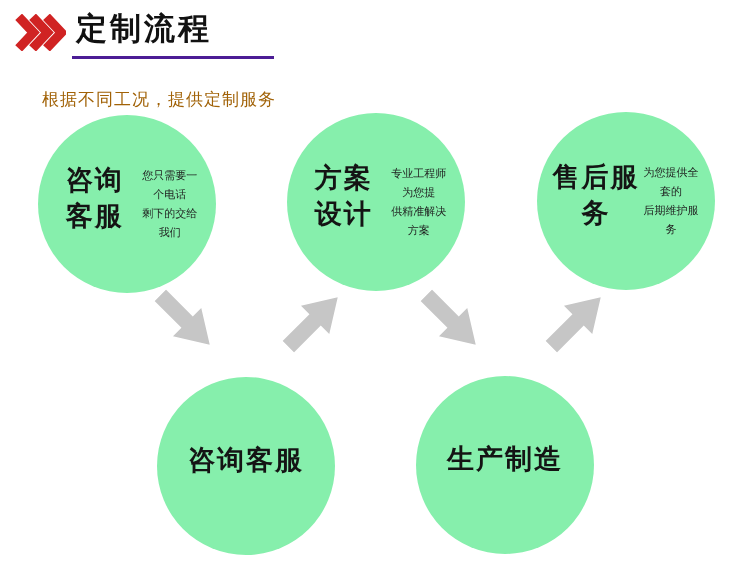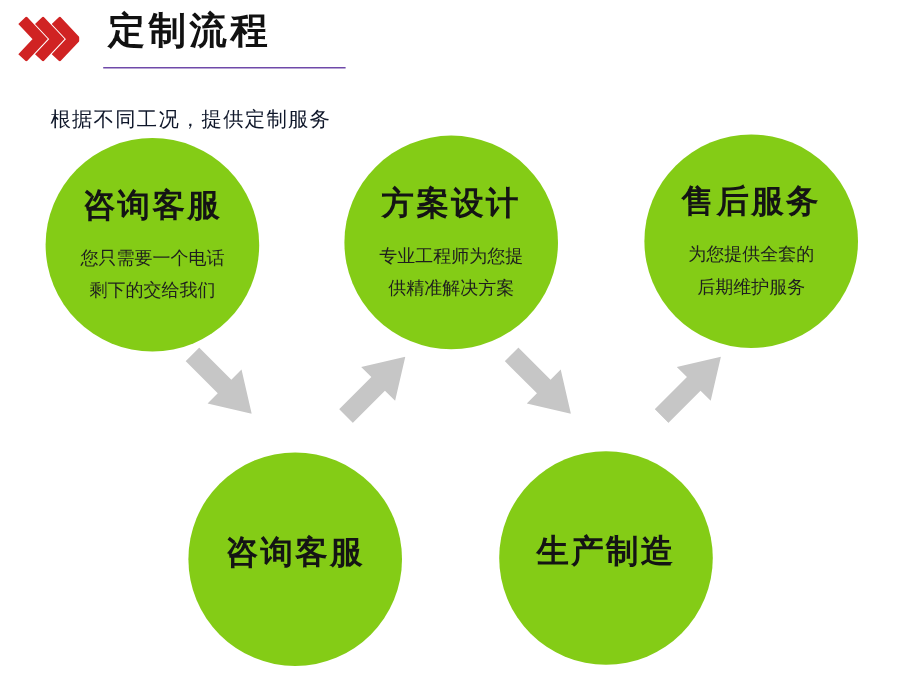--- a/index.html
+++ b/index.html
@@ -22,64 +22,63 @@
     display: flex;
     align-items: flex-start;
   }
   .chevrons-icon {
     width: 52px;
     height: 40px;
     margin-top: 4px;
     flex: 0 0 auto;
   }
   .title-wrap {
-    margin-left: 20px;
-    border-bottom: 1px solid #4c1d95;
+    margin-left: 6px;
+    border-bottom: 3px solid #4c1d95;
     padding: 2px 62px 10px 4px;
-    font-family: Liberation Mono, monospace;
   }
   .page-title {
     font-size: 31px;
     font-weight: bold;
     color: #111111;
     letter-spacing: 3px;
     line-height: 1.1;
   }
   .subtitle {
     position: absolute;
     left: 42px;
     top: 88px;
     font-size: 17px;
-    color: #0f172a;
+    color: #a16207;
     letter-spacing: 1px;
   }
 
   
   .circle {
     position: absolute;
     width: 178px;
     height: 178px;
     border-radius: 50%;
-    background: #84cc16;
+    background: #86efac;
     display: flex;
-    flex-direction: column;
+    flex-direction: row;
     align-items: center;
     justify-content: center;
     text-align: center;
     padding: 0 14px;
   }
   .circle .ctitle {
     font-size: 27px;
     font-weight: bold;
     color: #141414;
     letter-spacing: 2px;
     margin-bottom: 13px;
   }
   .circle .cdesc {
-    font-size: 15px;
+    font-size: 11px;
     color: #1e1e1e;
     line-height: 1.75;
     white-space: pre-line;
     font-family: "DejaVu Serif", serif;
   }
   .c1 { left: 38px;  top: 115px; }
   .c2 { left: 287px; top: 113px; }
   .c3 { left: 537px; top: 112px; }
   .c4 { left: 157px; top: 377px; }
   .c5 { left: 416px; top: 376px; }

